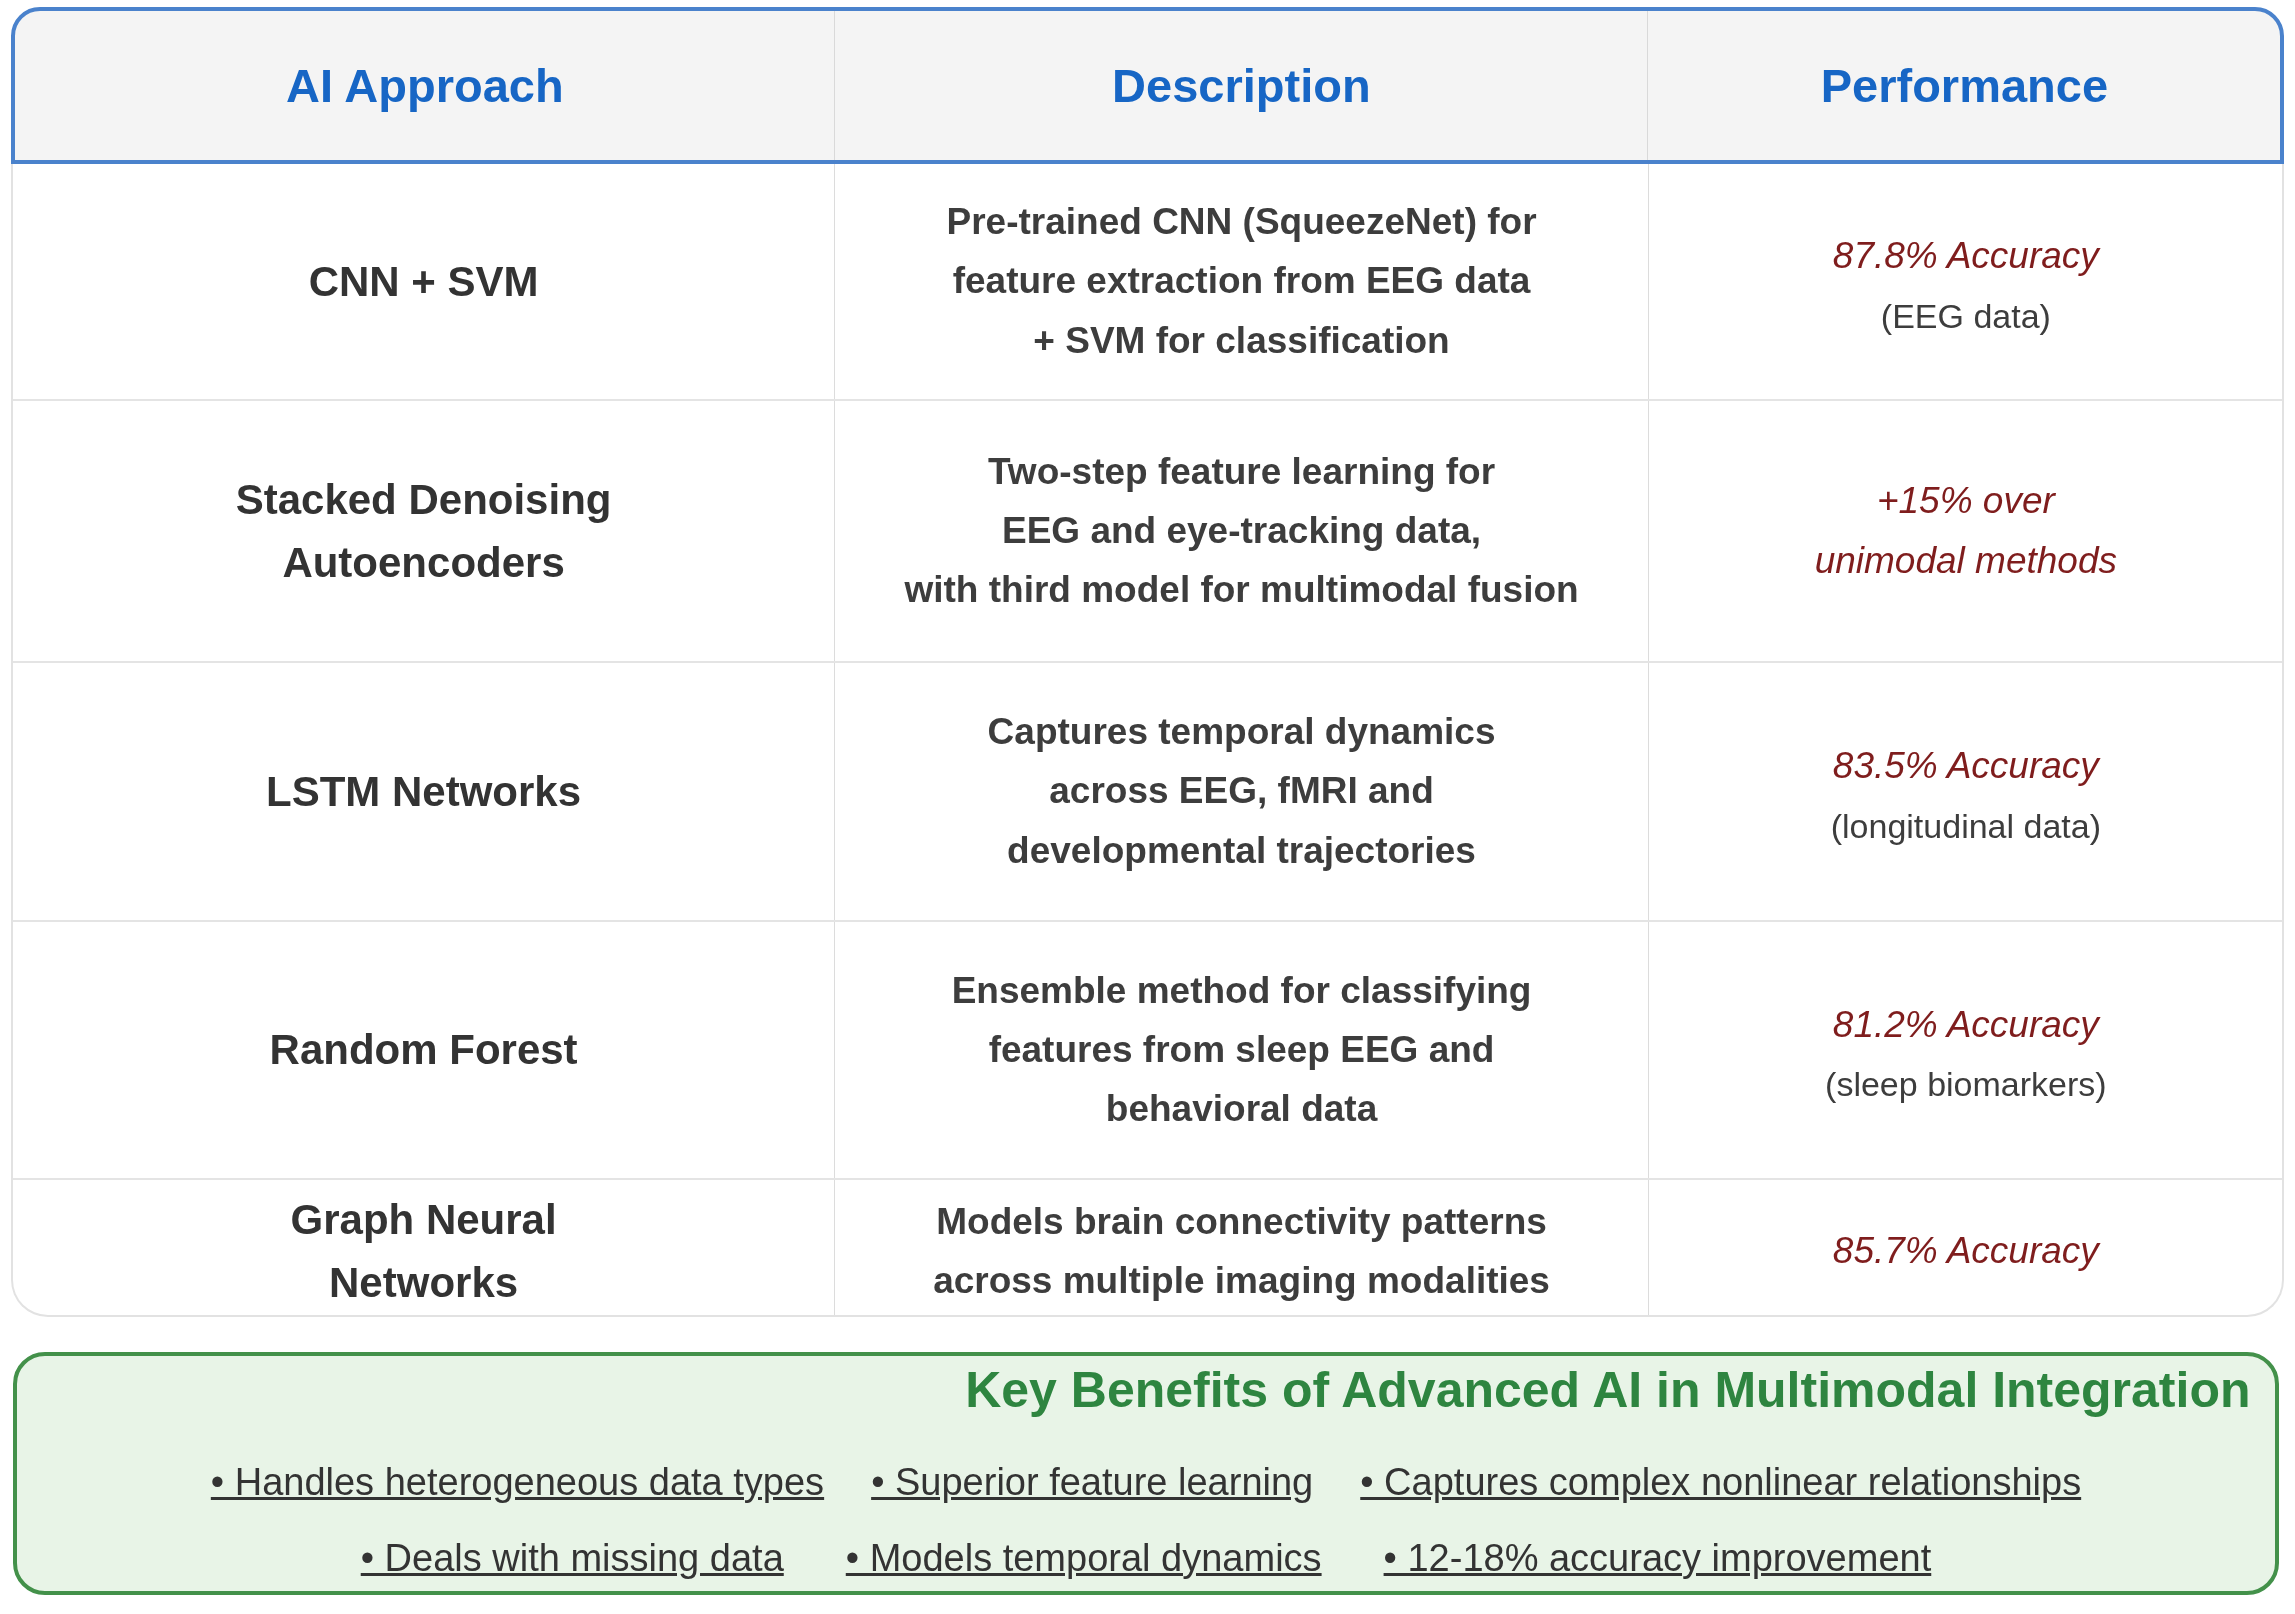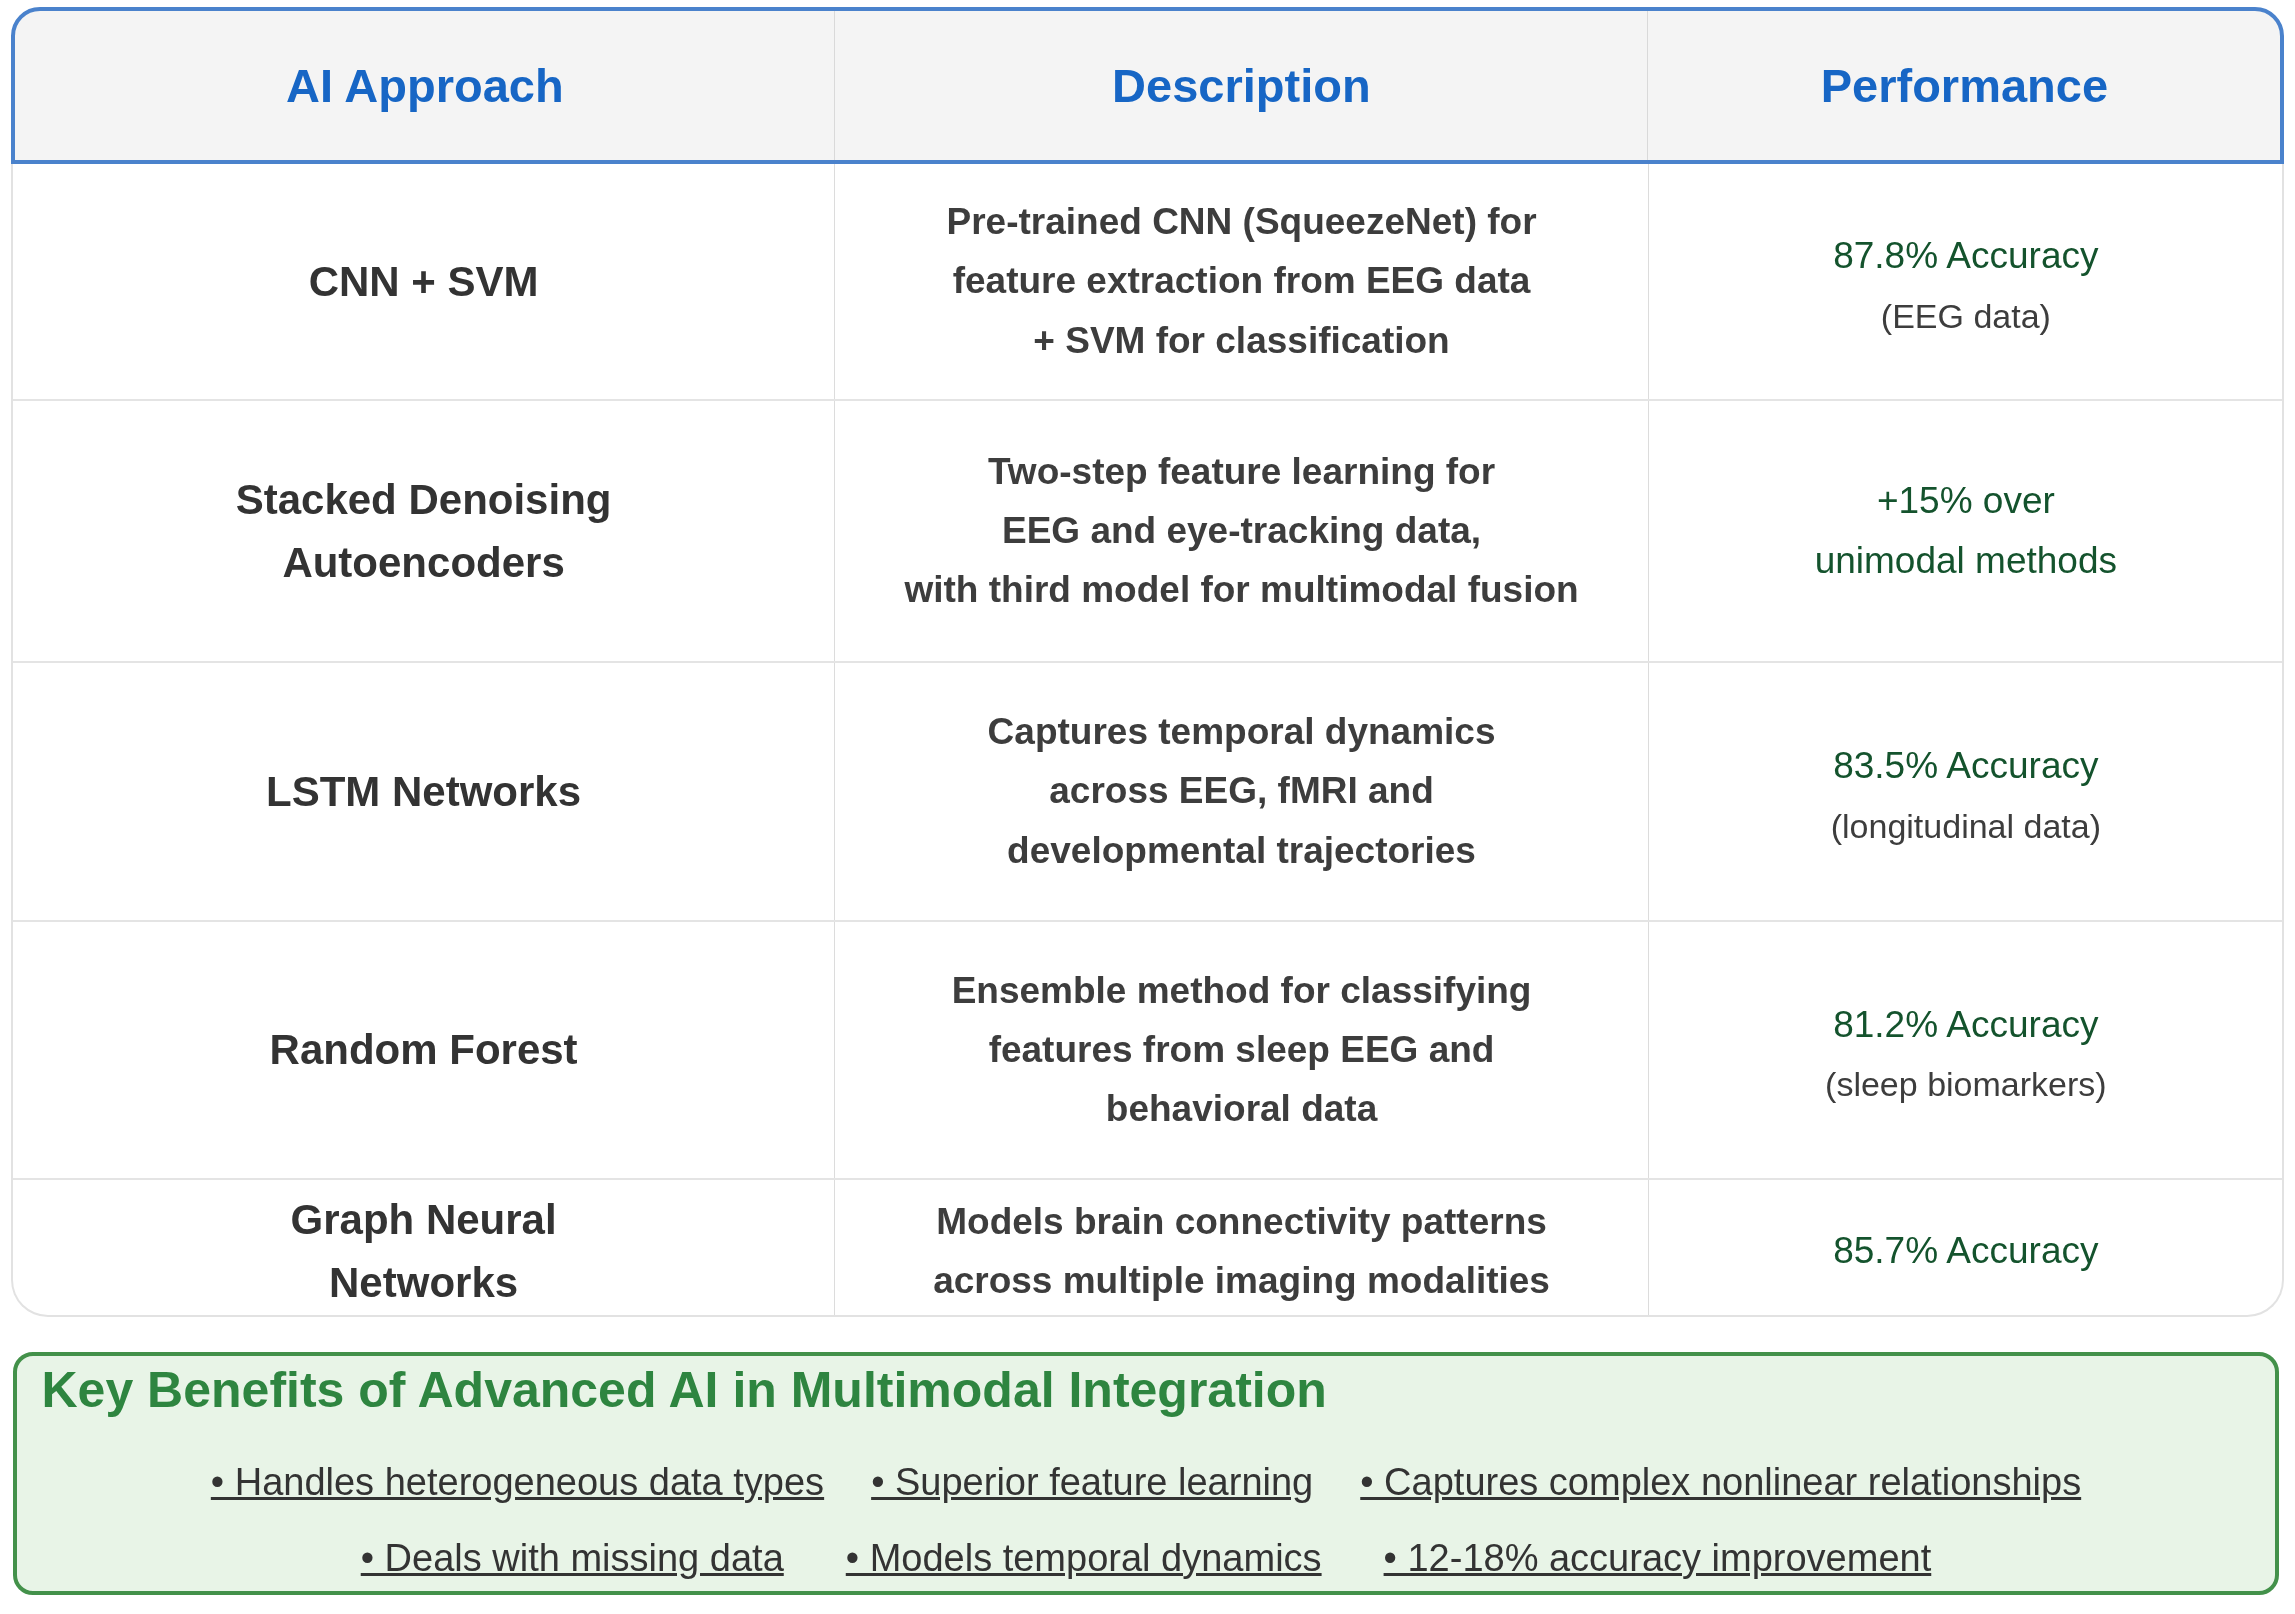--- a/index.html
+++ b/index.html
@@ -78,42 +78,43 @@
   }
   .desc {
     font-size: 37px;
     line-height: 1.6;
     color: #3d3d3d;
     font-weight: bold;
   }
   .perf-main {
     font-size: 37px;
     line-height: 1.6;
-    color: #14532d;
+    color: #7f1d1d;
+    font-style: italic;
   }
   .perf-note {
     font-size: 34px;
     margin-top: 11.4px;
     color: #3d3d3d;
   }
   .perf-note:empty { display: none; }
 
   
   .benefits {
     position: absolute;
     left: 13px;
     top: 1352px;
     width: 2266px;
     height: 243px;
     background: #e8f4e7;
     border: 4.9px solid #43914a;
-    border-radius: 20px;
+    border-radius: 32px;
     display: flex;
     flex-direction: column;
-    align-items: flex-start;
+    align-items: flex-end;
     justify-content: center;
     padding: 8.2px 24.5px 14.7px 24.5px;
   }
   .benefits-title {
     font-size: 50px;
     font-weight: bold;
     color: #2e8540;
     text-align: center;
     margin-bottom: 42px;
   }

